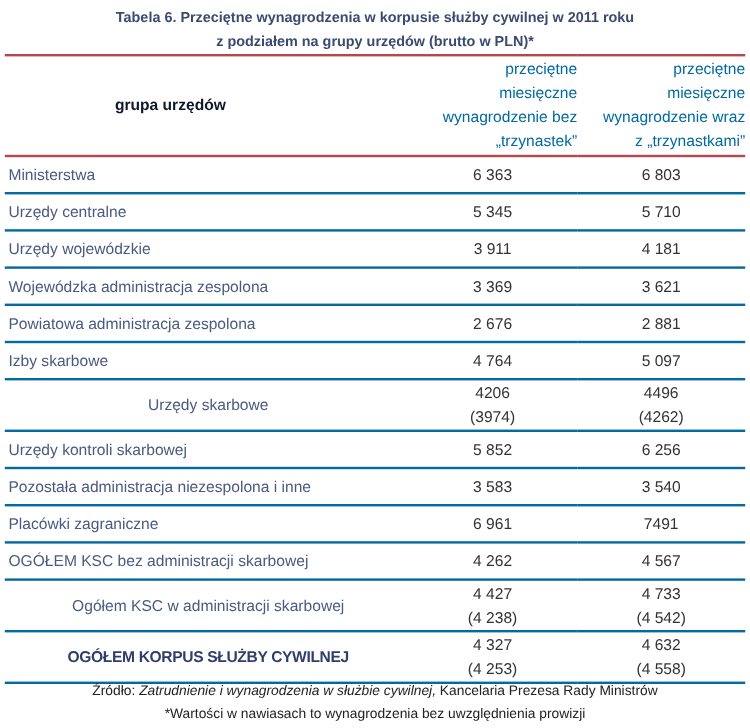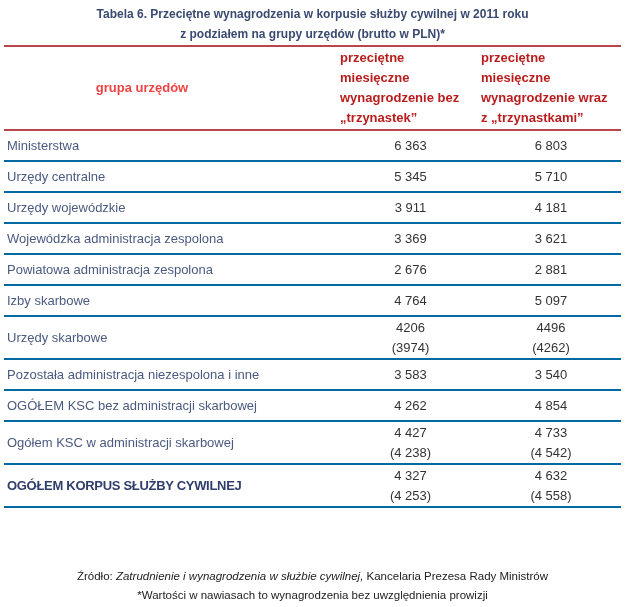--- a/index.html
+++ b/index.html
@@ -33,46 +33,46 @@
       left: 4px;
       top: 45px;
       width: 617px;
       border-collapse: collapse;
       table-layout: fixed;
     }
     col.c1 { width: 336px; }
     col.c2 { width: 141px; }
     col.c3 { width: 140px; }
     tr.head th {
-      font-weight: bold;
+      font-weight: normal;
       font-size: 13px;
-      color: #b91c1c;
-      text-align: left;
+      color: #0369a1;
+      text-align: right;
       line-height: 20px;
       vertical-align: middle;
       padding: 1px 0 1px 0;
       border-top: 2px solid #b8454b;
       border-bottom: 2px solid #b8454b;
       height: 80px;
     }
     tr.head th.grp {
       text-align: center;
       padding-right: 60px;
       font-weight: bold;
-      color: #ef4444;
+      color: #0f172a;
     }
     tr.row td {
       border-bottom: 2px solid #0369a1;
       font-size: 13px;
       color: #4a5a80;
       vertical-align: middle;
       height: 29px;
       padding: 0;
     }
-    tr.row.tall td { height: 41px; }
+    tr.row.tall td { height: 41px; text-align: center; }
     tr.row td.name {
       padding-left: 3px;
       white-space: nowrap;
     }
     tr.row td.num {
       text-align: center;
       color: #333333;
       line-height: 20px;
     }
     tr.row.bold td.name {
@@ -161,28 +161,38 @@
         <td class="num">
           <span>4206</span>
           <span>(3974)</span>
         </td>
         <td class="num">
           <span>4496</span>
           <span>(4262)</span>
         </td>
       </tr>
       <tr class="row">
+        <td class="name">Urzędy kontroli skarbowej</td>
+        <td class="num">5 852</td>
+        <td class="num">6 256</td>
+      </tr>
+      <tr class="row">
         <td class="name">Pozostała administracja niezespolona i inne</td>
         <td class="num">3 583</td>
         <td class="num">3 540</td>
       </tr>
       <tr class="row">
+        <td class="name">Placówki zagraniczne</td>
+        <td class="num">6 961</td>
+        <td class="num">7491</td>
+      </tr>
+      <tr class="row">
         <td class="name">OGÓŁEM KSC bez administracji skarbowej</td>
         <td class="num">4 262</td>
-        <td class="num">4 854</td>
+        <td class="num">4 567</td>
       </tr>
       <tr class="row tall">
         <td class="name">Ogółem KSC w administracji skarbowej</td>
         <td class="num">
           <span>4 427</span>
           <span>(4 238)</span>
         </td>
         <td class="num">
           <span>4 733</span>
           <span>(4 542)</span>

